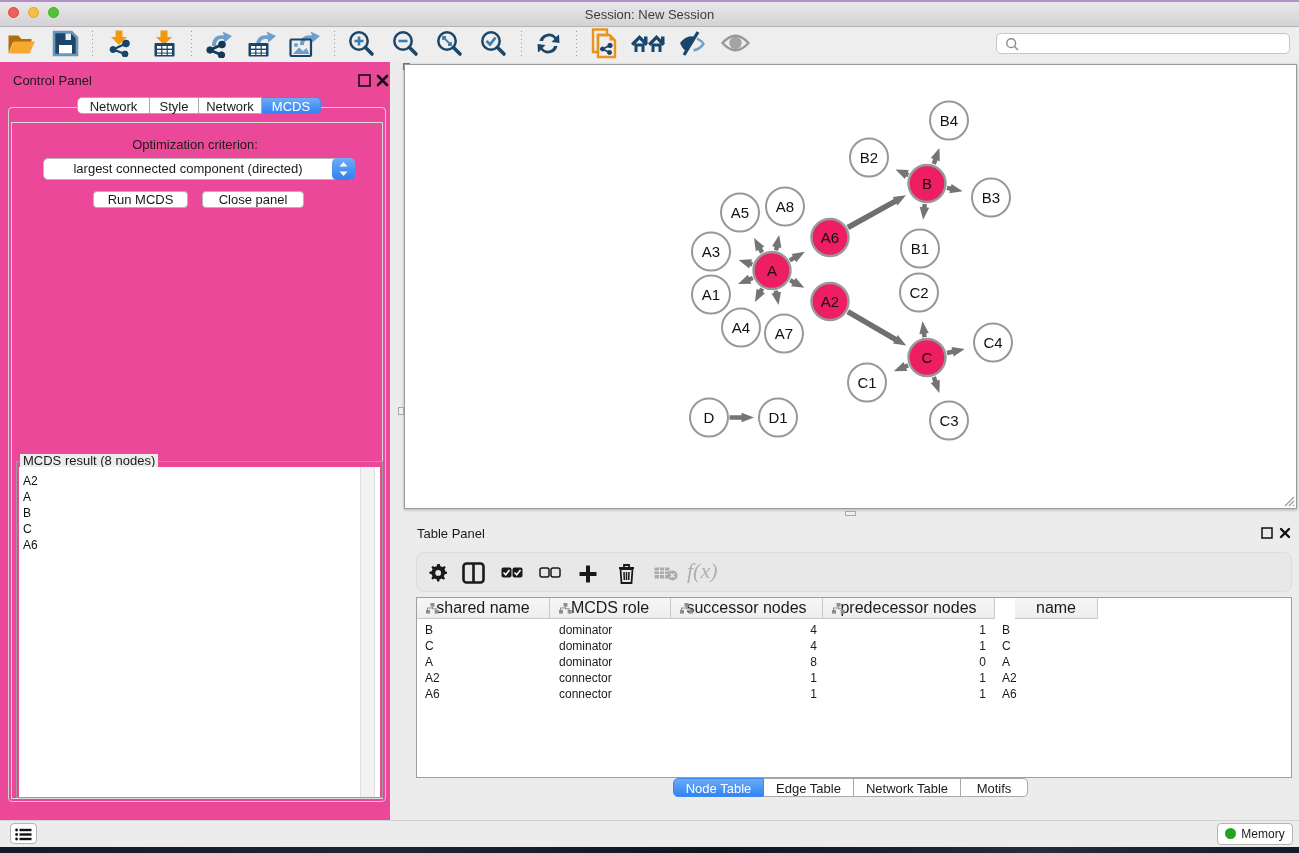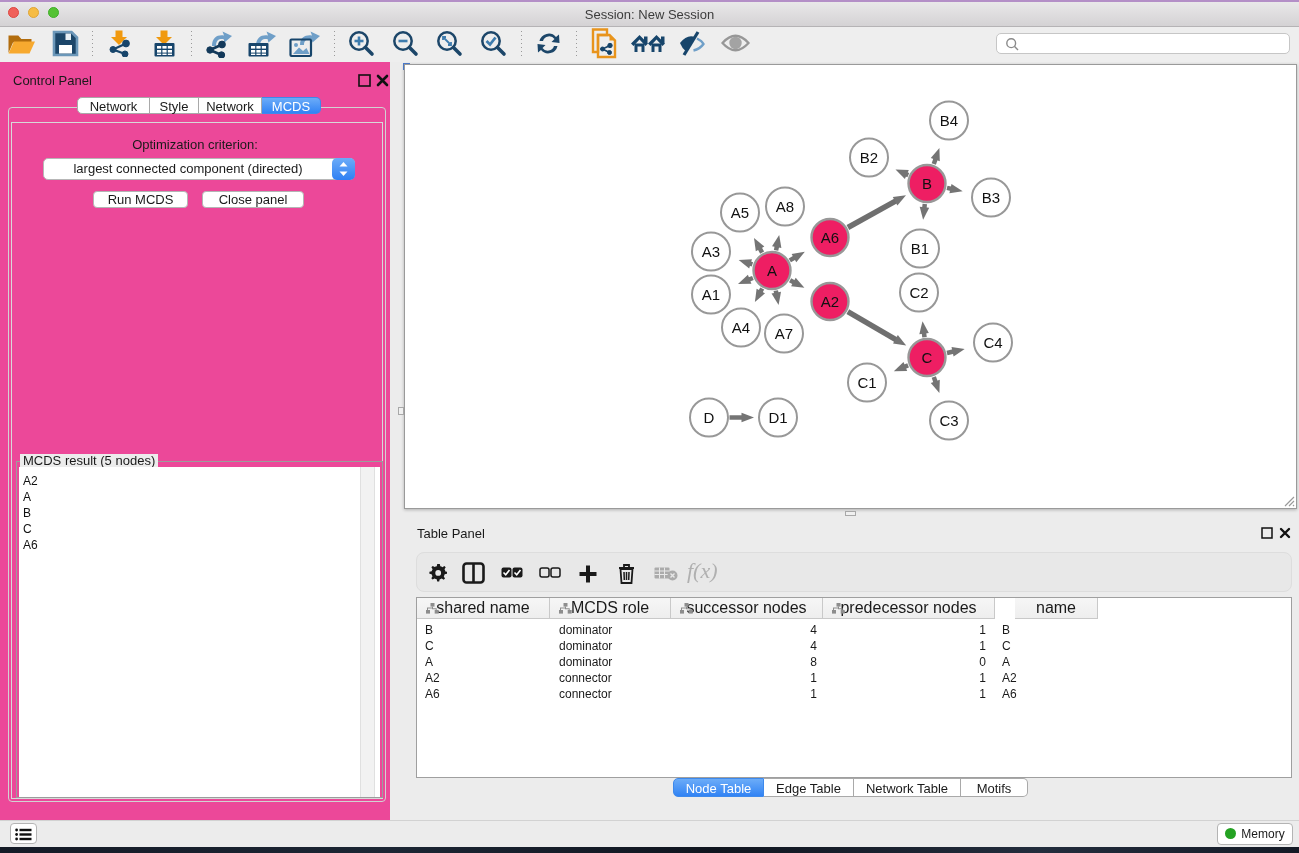--- a/index.html
+++ b/index.html
@@ -225,21 +225,21 @@
       <svg width="23" height="22" viewBox="0 0 23 22">
         <path d="M7.5 8.5 L11.5 4 L15.5 8.5 Z" fill="#fff"></path>
         <path d="M7.5 13.5 L11.5 18 L15.5 13.5 Z" fill="#fff"></path>
       </svg>
     </div>
   </div>
   <div class="abs" style="left:0; top:75px; width:390px; font-size:13px; text-align:center; color:#1a1a1a;">Optimization criterion:</div>
   <div class="abs btn" style="left:93px; top:129px; width:95px; height:17px; line-height:15px;">Run MCDS</div>
   <div class="abs btn" style="left:202px; top:129px; width:102px; height:17px; line-height:15px;">Close panel</div>
   <div class="abs" style="left:16px; top:399px; width:367px; height:337px; border:1px solid #9c9c9c;"></div>
-  <div class="abs" style="left:20px; top:392px; height:14px; background:#ececec; padding:0 3px; font-size:13px; color:#1a1a1a; line-height:14px;">MCDS result (5 nodes)</div>
+  <div class="abs" style="left:20px; top:392px; height:14px; background:#ececec; padding:0 3px; font-size:13px; color:#1a1a1a; line-height:14px;">MCDS result (8 nodes)</div>
   <div class="abs" style="left:19px; top:405px; width:361px; height:330px; background:#fff;">
     <div style="font-size:12px; color:#111; padding:6px 0 0 4px; line-height:16px;">A2<br>A<br>B<br>C<br>A6</div>
     <div class="abs" style="left:341px; top:0; width:15px; height:330px; background:#f2f2f2; border-left:1px solid #e0e0e0; border-right:1px solid #e0e0e0;"></div>
   </div>
 </div>
 <div class="abs" id="right-region">
   <div class="abs" id="netwin">
     <svg class="abs" style="left:0px; top:22px;" width="891" height="421" viewBox="405 86.5 891 421">
       <g stroke="#747474" stroke-width="4.5">
       <line x1="762.1" y1="252.1" x2="758.6" y2="245.7"></line>

